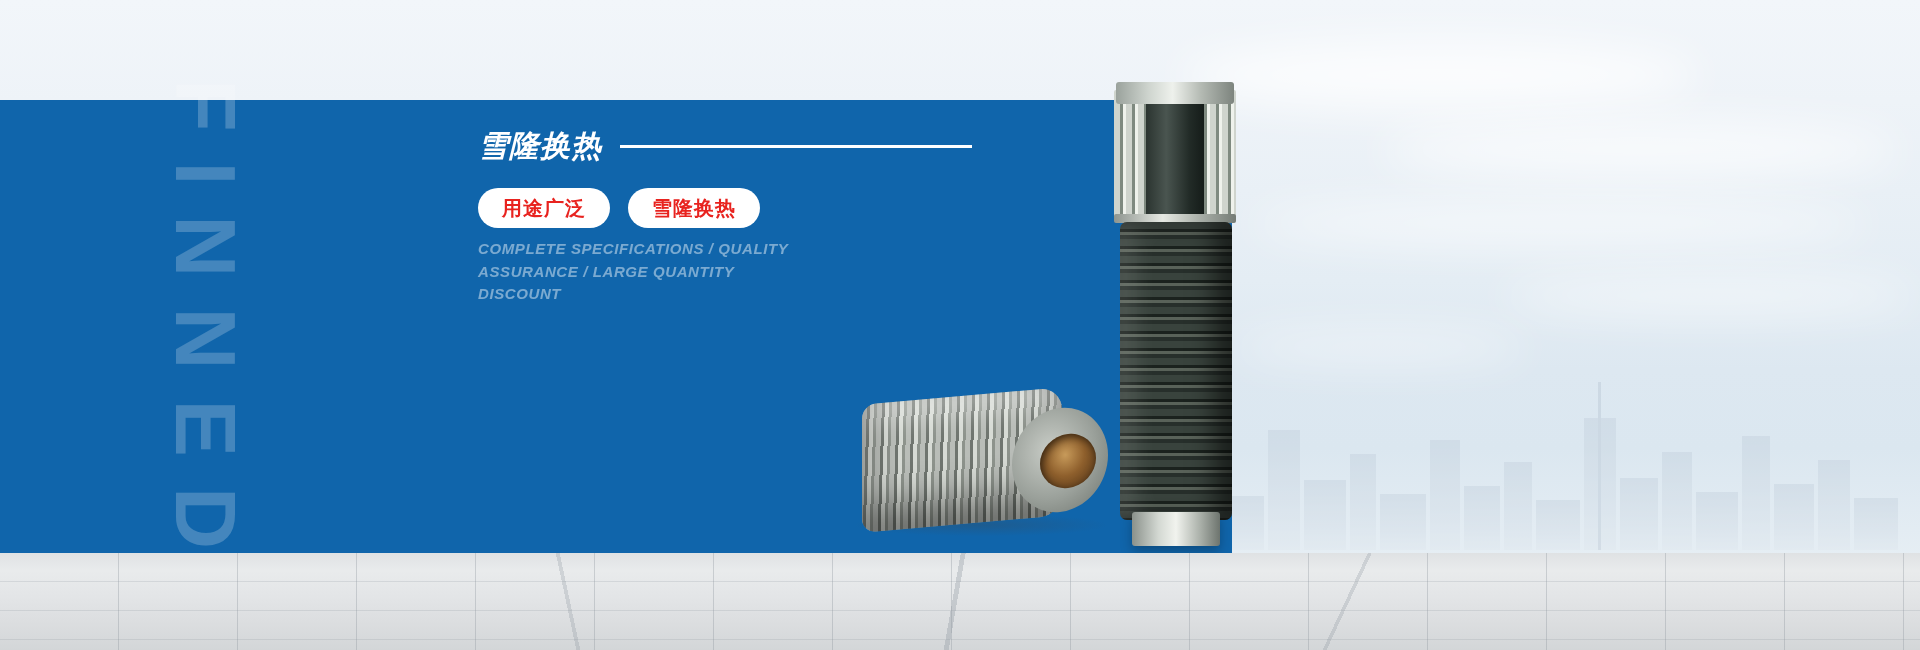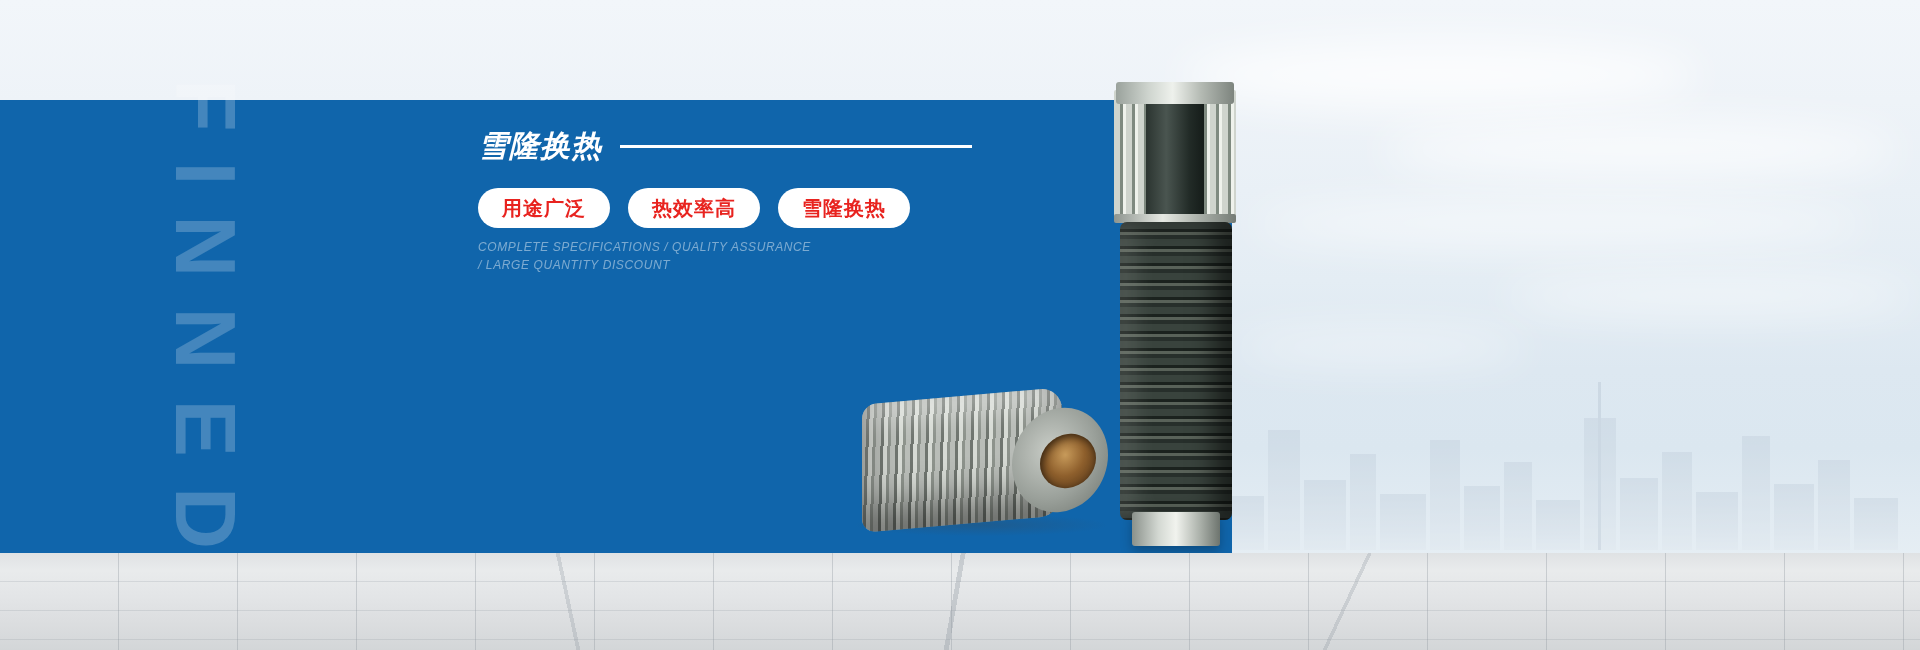--- a/index.html
+++ b/index.html
@@ -95,21 +95,21 @@
     font-size:20px; font-weight:700; letter-spacing:1px;
     padding:9px 24px; border-radius:22px; white-space:nowrap; line-height:1.1;
   }
 
   .subtitle {
     margin-top:26px;
     font-size:24px; color:#ffffff; letter-spacing:3px; white-space:nowrap;
   }
   .subtitle-en {
     margin-top:10px; width:340px;
-    font-size:12px; font-style:italic; font-weight:400;
+    font-size:15px; font-style:italic; font-weight:700;
     color:rgba(255,255,255,.45); letter-spacing:.6px; line-height:1.5;
     text-transform:uppercase;
   }
 
   
   .prod-tall {
     position:absolute; left:1100px; top:82px; width:150px; height:398px;
   }
   .tall-cap {
     position:absolute; left:16px; top:0; width:118px; height:22px;
@@ -230,21 +230,20 @@
     <div class="content">
 
       <div class="brandrow">
         <div class="brand">雪隆换热</div>
         <div class="rule"></div>
       </div>
 
 
       <div class="badges">
         <div class="badge">用途广泛</div>
-        <div class="badge">热效率高</div>
         <div class="badge">雪隆换热</div>
       </div>
 
 
       <div class="subtitle-en">COMPLETE SPECIFICATIONS / QUALITY ASSURANCE / LARGE QUANTITY DISCOUNT</div>
 
     </div>
   </div>
 
   <div class="prod-tall">

